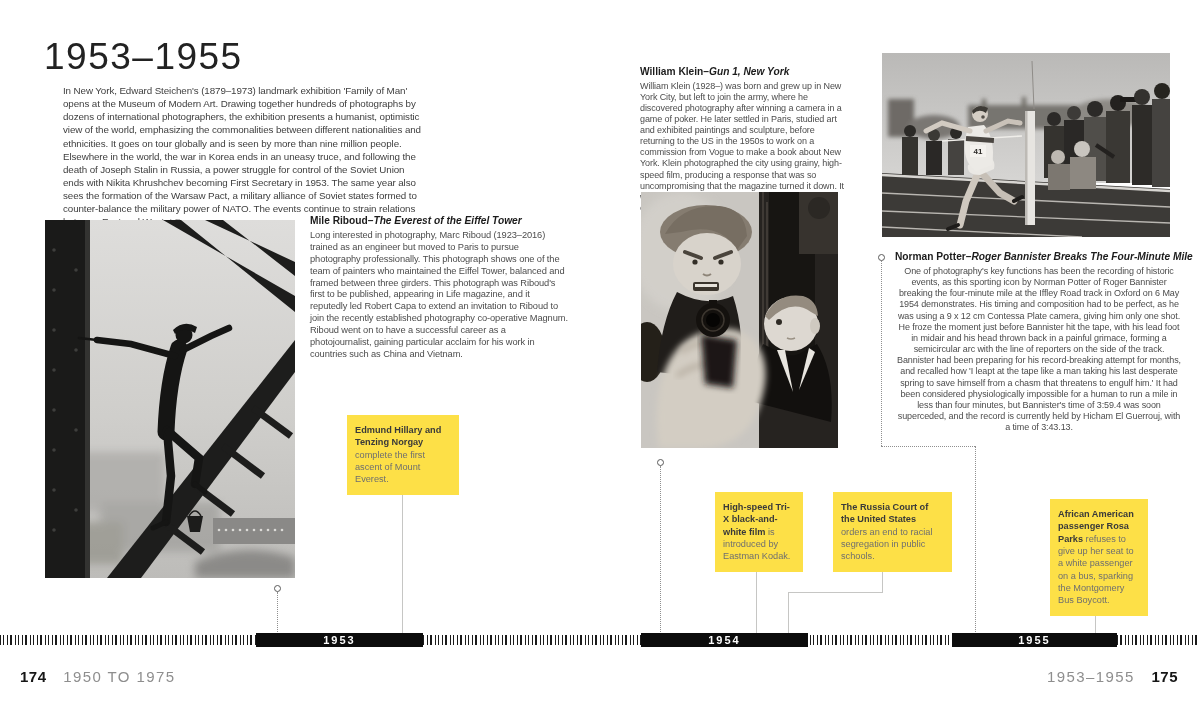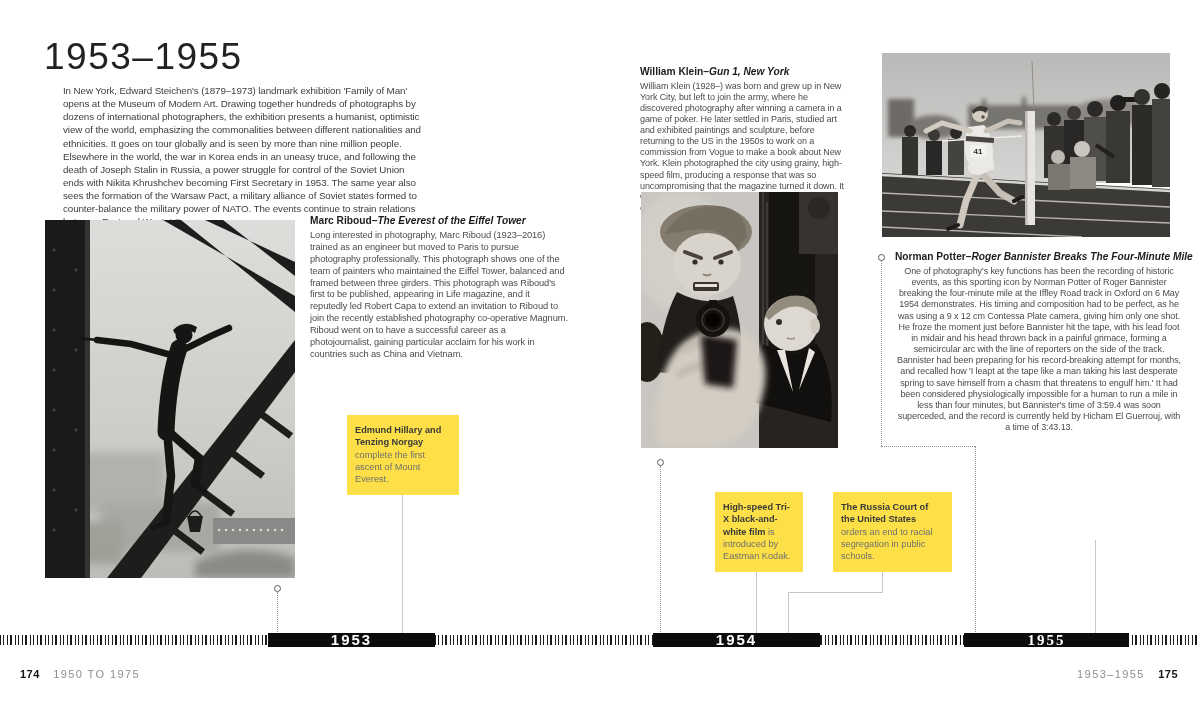--- a/index.html
+++ b/index.html
@@ -14,23 +14,23 @@
   .it{font-style:italic;}
   .art-body{font-size:9.3px;line-height:1.28;color:#4c4c4c;letter-spacing:-0.1px;margin-top:4px;}
   .ebox{background:#fde047;color:#6f6f6f;font-size:9.2px;line-height:1.34;padding:9px 8px;}
   .ebox .bold{color:#3a3a3a;font-weight:bold;}
   .vdot{width:0;border-left:1px dotted #8f8f8f;}
   .hdot{height:0;border-top:1px dotted #8f8f8f;}
   .vsolid{width:1px;background:#c6c6c4;}
   .hsolid{height:1px;background:#c6c6c4;}
   .dotc{width:5px;height:5px;border:1px solid #5a5a5a;border-radius:50%;background:#fff;}
   .ruler{height:10px;background:repeating-linear-gradient(90deg,#1b1b1b 0 1px,transparent 1px 3px,#1b1b1b 3px 4.5px,transparent 4.5px 7.5px);}
-  .yearbar{background:#0c0c0c;color:#fdfdfd;font-weight:bold;font-size:15px;letter-spacing:2px;
-           text-align:center;height:14px;line-height:14px;margin-left:12px;}
-  .footer{font-size:11px;letter-spacing:1.4px;color:#8e8e8e;}
+  .yearbar{background:#0c0c0c;color:#fdfdfd;font-weight:bold;font-size:11px;letter-spacing:2px;
+           text-align:center;height:14px;line-height:14px;}
+  .footer{font-size:15px;letter-spacing:1.4px;color:#8e8e8e;}
   .footer .num{color:#161616;font-weight:bold;letter-spacing:0.5px;}
   .ph{display:block;width:100%;height:100%;}
 </style>
 </head>
 <body>
 
 <div class="page">
 
   <div class="abs decade" style="left:44px;top:36px;">1953–1955</div>
   <div class="abs introBody" style="left:63px;top:84px;width:362px;">
@@ -125,21 +125,21 @@
         <path d="M150,264 L160,272" stroke-width="5" fill="none"></path>
       </g>
       <g>
         <path d="M142,296 L158,296 L155,312 L145,312 Z" fill="#1c1c1b"></path>
         <path d="M144,296 Q150,286 156,296" stroke="#1c1c1b" fill="none" stroke-width="1.5"></path>
       </g>
     </svg>
   </div>
 
   <div class="abs" style="left:310px;top:215px;width:258px;">
-    <div class="art-head"><span>Marc Riboud</span><span>–</span><span class="it">The Everest of the Eiffel Tower</span></div>
+    <div class="art-head"><span>Mile Riboud</span><span>–</span><span class="it">The Everest of the Eiffel Tower</span></div>
     <div class="art-body">Long interested in photography, Marc Riboud (1923–2016) trained as an engineer but moved to Paris to pursue photography professionally. This photograph shows one of the team of painters who maintained the Eiffel Tower, balanced and framed between three girders. This photograph was Riboud's first to be published, appearing in Life magazine, and it reputedly led Robert Capa to extend an invitation to Riboud to join the recently established photography co-operative Magnum. Riboud went on to have a successful career as a photojournalist, gaining particular acclaim for his work in countries such as China and Vietnam.</div>
   </div>
 
   <div class="abs" style="left:640px;top:40px;width:208px;margin-top:26px;">
     <div class="art-head"><span>William Klein</span><span>–</span><span class="it">Gun 1, New York</span></div>
     <div class="art-body" style="font-size:9px;line-height:1.23;width:206px;">
       <span>William Klein (1928–) was born and grew up in New York City, but left to join the army, where he discovered photography after winning a camera in a game of poker. He later settled in Paris, studied art and exhibited paintings and sculpture, before returning to the US in the 1950s to work on a commission from Vogue to make a book about New York. Klein photographed the city using grainy, high-speed film, producing a response that was so uncompromising that the magazine turned it down. It was later published in France under the title </span><span class="it">Life is Good &amp; Good for You in New York.</span>
     </div>
   </div>
 
@@ -281,25 +281,29 @@
     <span>complete the first ascent of Mount Everest.</span>
   </div>
   <div class="abs ebox" style="left:715px;top:492px;width:72px;">
     <span class="bold">High-speed Tri-X black-and-white film</span>
     <span>is introduced by Eastman Kodak.</span>
   </div>
   <div class="abs ebox" style="left:833px;top:492px;width:103px;">
     <span class="bold">The Russia Court of the United States</span>
     <span>orders an end to racial segregation in public schools.</span>
   </div>
+  <div class="abs ebox" style="left:1050px;top:499px;width:82px;">
+    <span class="bold">African American passenger Rosa Parks</span>
+    <span>refuses to give up her seat to a white passenger on a bus, sparking the Montgomery Bus Boycott.</span>
+  </div>
 
   <div class="abs ruler" style="left:0;top:635px;width:1200px;"></div>
   <div class="abs yearbar" style="left:256px;top:633px;width:167px;">1953</div>
   <div class="abs yearbar" style="left:641px;top:633px;width:167px;">1954</div>
-  <div class="abs yearbar" style="left:952px;top:633px;width:165px;font-family:Liberation Serif, serif;">1955</div>
+  <div class="abs yearbar" style="left:952px;top:633px;width:165px;">1955</div>
 
   <div class="abs footer" style="left:20px;top:668px;">
     <span class="num">174</span>&nbsp;&nbsp;
     <span>1950 TO 1975</span>
   </div>
   <div class="abs footer" style="right:22px;top:668px;">
     <span>1953–1955</span>&nbsp;&nbsp;
     <span class="num">175</span>
   </div>
 

